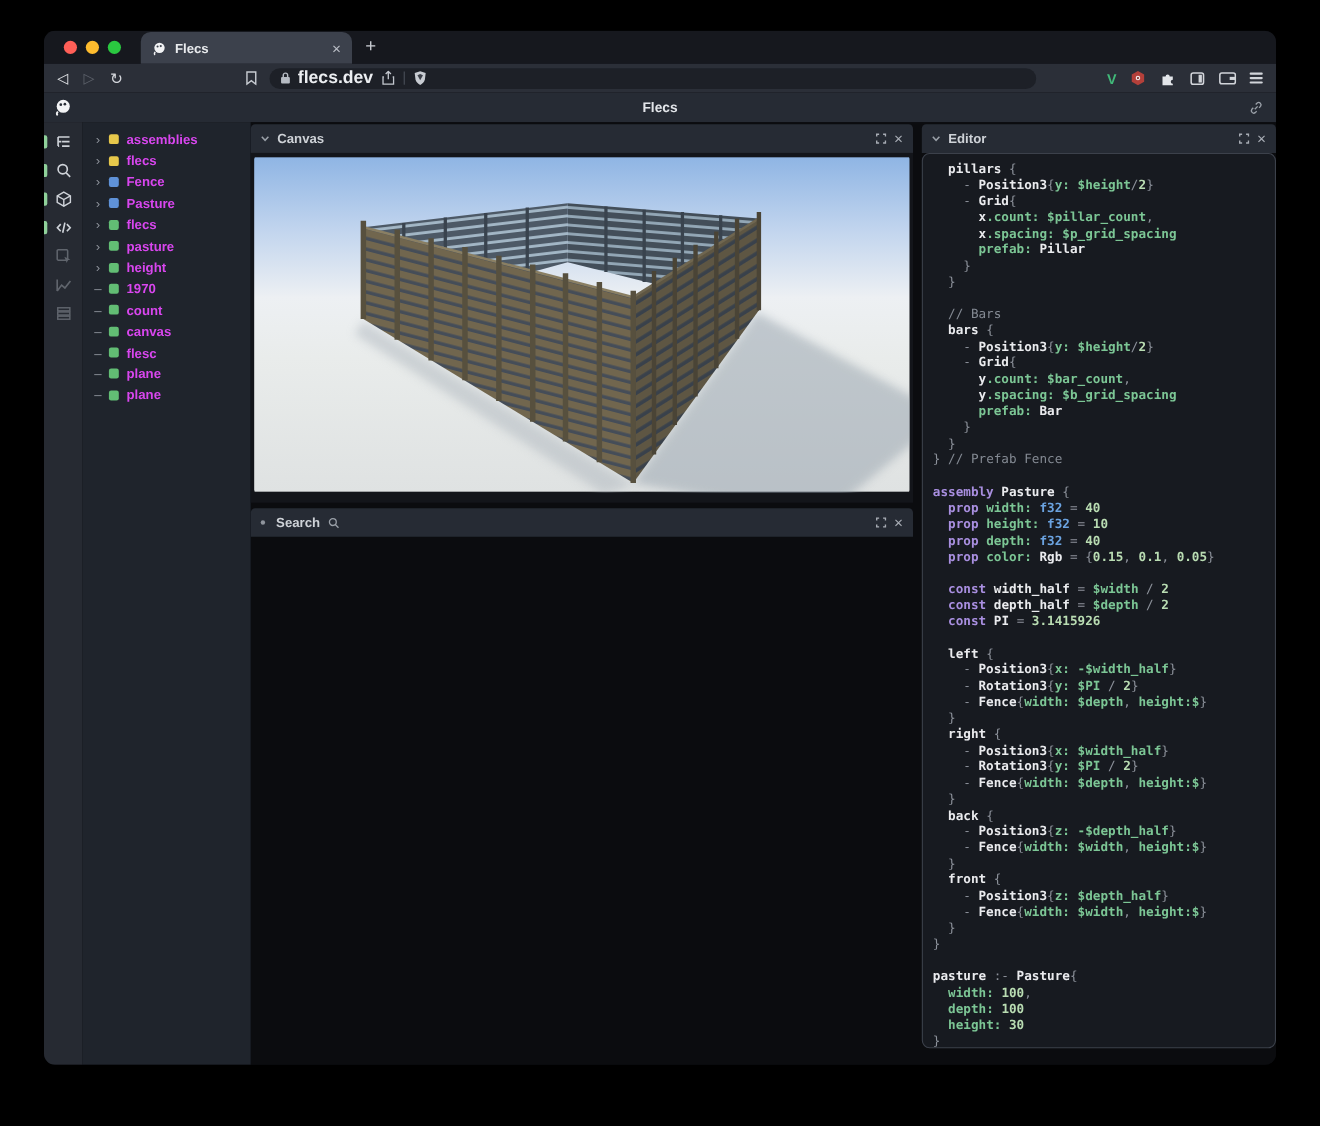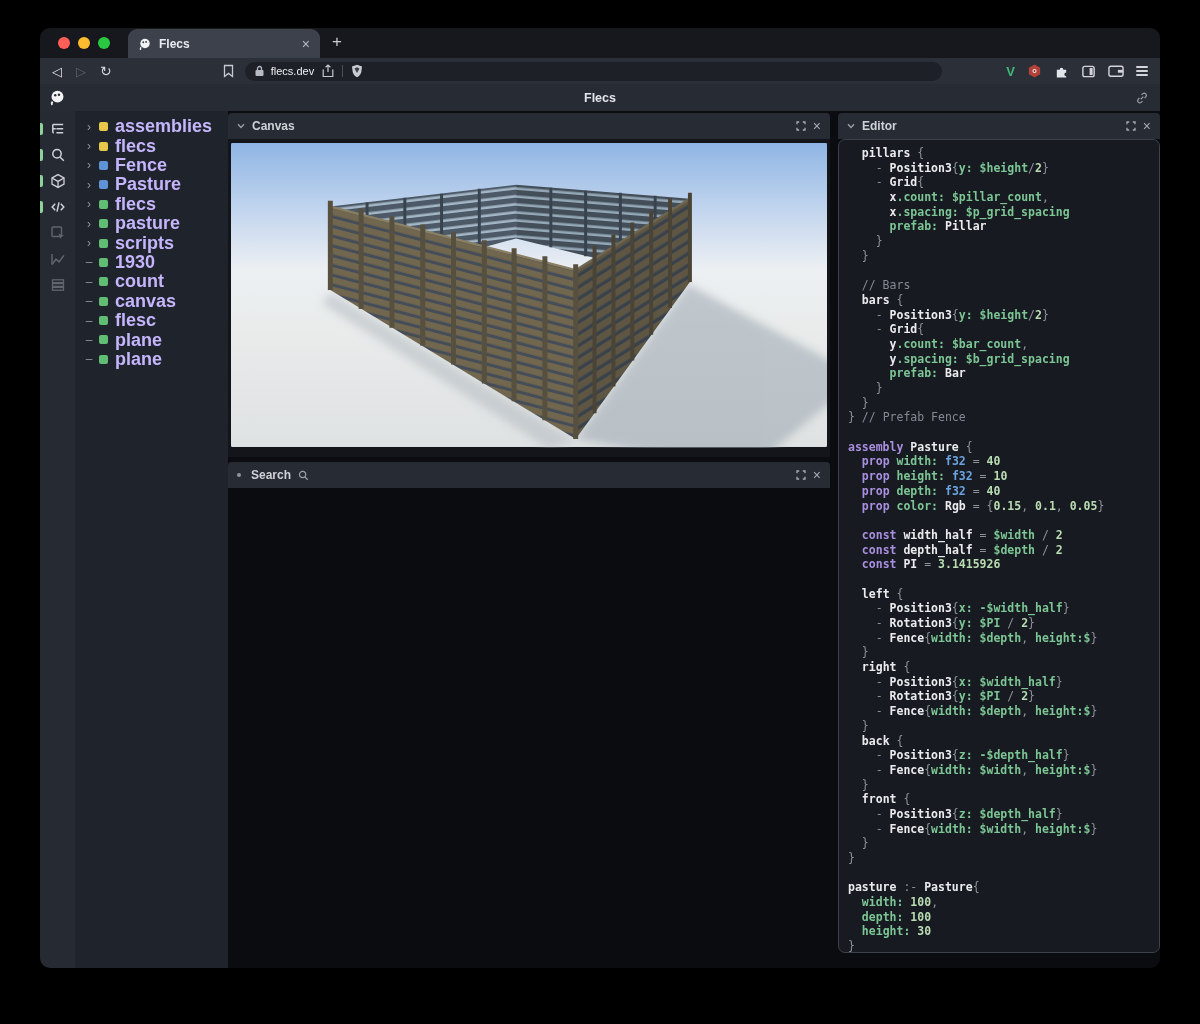--- a/index.html
+++ b/index.html
@@ -15,21 +15,21 @@
   .tab-title{font-size:12px;font-weight:700;color:#e9ebee;flex:1;}
   .tab-close{color:#b8bcc4;font-size:14px;line-height:1;cursor:default;}
   .newtab{color:#c9ccd2;font-size:17px;font-weight:400;margin:0 0 6px 12px;}
   
   .toolbar{height:26px;background:#2b2f38;display:flex;align-items:center;padding:0 12px;flex:0 0 26px;}
   .navic{font-size:13px;margin-right:14px;}
   .back{color:#e5e7ea;} .fwd{color:#5d626b;} .reload{color:#d2d5da;font-size:14px;}
   .bookmark{margin-left:96px;margin-right:10px;display:flex;}
   .urlbar{flex:1;height:19px;background:#1d2027;border-radius:10px;display:flex;align-items:center;
     padding:0 9px;margin-right:64px;min-width:0;}
-  .url-host{font-size:11px;font-weight:400;color:#eceef1;margin-left:6px;white-space:nowrap;}
+  .url-host{font-size:16px;font-weight:700;color:#eceef1;margin-left:6px;white-space:nowrap;}
   .url-path{font-size:11.5px;color:#989da6;white-space:nowrap;overflow:hidden;flex:1;}
   .url-right{display:flex;align-items:center;gap:8px;margin-left:8px;}
   .url-sep{width:1px;height:12px;background:#4a4f59;}
   .extrow{display:flex;align-items:center;gap:12px;}
   .vtext{color:#41b979;font-weight:700;font-size:13px;}
   .menu-lines{display:flex;flex-direction:column;gap:2.5px;}
   .menu-lines i{display:block;width:12px;height:1.6px;background:#d2d5da;border-radius:1px;}
   
   .appheader{height:27px;background:#262b34;display:flex;align-items:center;position:relative;flex:0 0 27px;}
   .app-title{position:absolute;left:0;right:0;text-align:center;font-size:12.5px;font-weight:700;color:#e2e5e9;}
@@ -38,21 +38,21 @@
   
   .content{flex:1;display:flex;min-height:0;}
   .iconstrip{width:35px;background:#262a32;display:flex;flex-direction:column;align-items:center;padding-top:5px;}
   .strip-btn{position:relative;width:35px;height:26px;display:flex;align-items:center;justify-content:center;}
   .strip-btn .pill{position:absolute;left:0;top:7px;width:3px;height:12px;border-radius:0 2px 2px 0;background:#8fd19a;}
   .ic-on{color:#ced2d8;} .ic-off{color:#60656d;}
   .tree{width:153px;background:#1f242c;padding-top:6px;overflow:hidden;}
   .trow{display:flex;align-items:center;height:19.4px;padding-left:8px;cursor:default;}
   .tch{width:12px;color:#8f949c;font-size:12px;line-height:1;text-align:center;}
   .tsq{width:9px;height:9px;border-radius:2px;margin:0 7px 0 4px;flex:0 0 9px;}
-  .tlb{font-size:18px;font-weight:700;color:#c4b5fd;white-space:nowrap;}
+  .tlb{font-size:12px;font-weight:700;color:#d946ef;white-space:nowrap;}
   .main{flex:1;background:#0b0c0f;display:flex;padding-top:2px;min-width:0;}
   .leftcol{width:602px;display:flex;flex-direction:column;}
   .rightcol{flex:1;margin-left:8px;padding-right:0;display:flex;flex-direction:column;}
   .panel-hd{height:26px;background:#262b34;border-radius:4px 4px 0 0;display:flex;align-items:center;
     padding:0 9px;gap:7px;flex:0 0 26px;}
   .panel-title{font-size:12px;font-weight:700;color:#ced2d7;}
   .hd-sp{flex:1;}
   .hd-ic{color:#a7acb4;display:flex;align-items:center;}
   .hd-x{color:#a7acb4;font-size:14px;line-height:1;}
   .chev{color:#9aa0a8;display:flex;}
@@ -263,26 +263,26 @@
           <span class="tlb">flecs</span>
         </div>
         <div class="trow">
           <span class="tch">›</span>
           <span class="tsq" style="background: rgb(98, 189, 116);"></span>
           <span class="tlb">pasture</span>
         </div>
         <div class="trow">
           <span class="tch">›</span>
           <span class="tsq" style="background: rgb(98, 189, 116);"></span>
-          <span class="tlb">scripts</span>
-        </div>
-        <div class="trow">
-          <span class="tch">–</span>
-          <span class="tsq" style="background: rgb(98, 189, 116);"></span>
-          <span class="tlb">1930</span>
+          <span class="tlb">height</span>
+        </div>
+        <div class="trow">
+          <span class="tch">–</span>
+          <span class="tsq" style="background: rgb(98, 189, 116);"></span>
+          <span class="tlb">1970</span>
         </div>
         <div class="trow">
           <span class="tch">–</span>
           <span class="tsq" style="background: rgb(98, 189, 116);"></span>
           <span class="tlb">count</span>
         </div>
         <div class="trow">
           <span class="tch">–</span>
           <span class="tsq" style="background: rgb(98, 189, 116);"></span>
           <span class="tlb">canvas</span>

